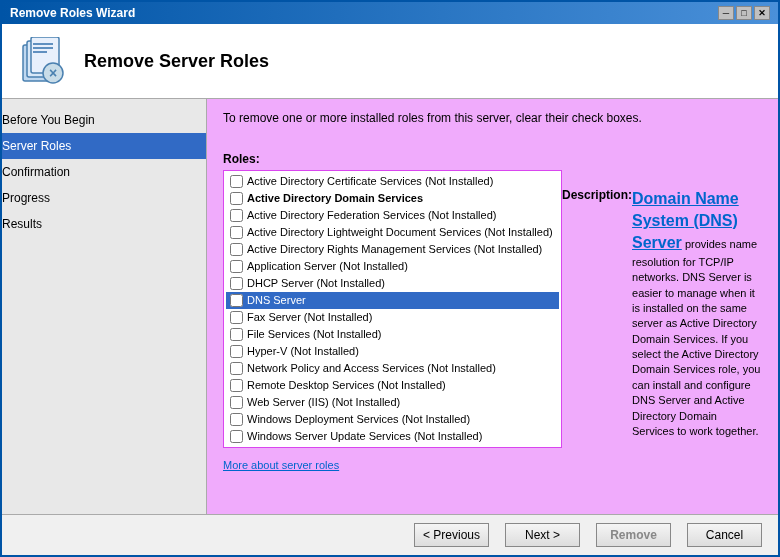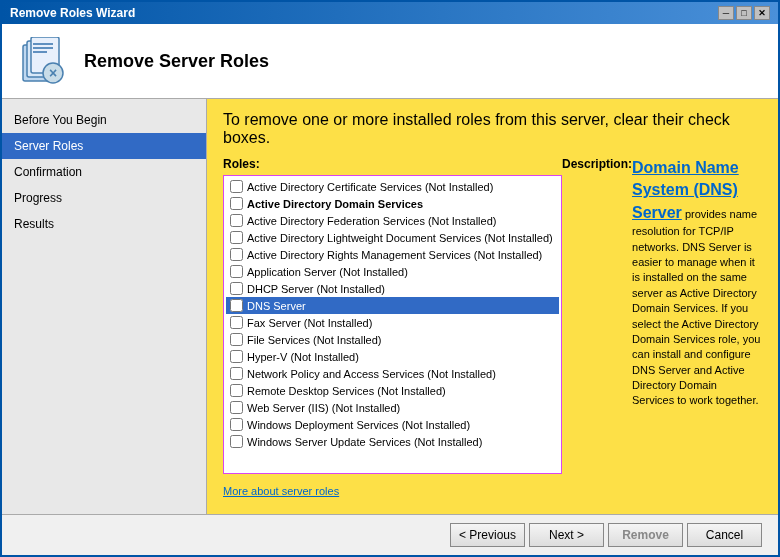--- a/index.html
+++ b/index.html
@@ -8,21 +8,21 @@
       font-size: 12px;
       background: #d4d0c8;
       width: 780px;
       height: 557px;
       overflow: hidden;
     }
     .window {
       width: 780px;
       height: 557px;
       border: 2px solid #0054a6;
-      background: #fde047;
+      background: #f0abfc;
       display: flex;
       flex-direction: column;
     }
     .title-bar {
       background: linear-gradient(to right, #0054a6, #4a90d9);
       color: white;
       padding: 4px 8px;
       font-size: 12px;
       font-weight: bold;
       display: flex;
@@ -74,45 +74,45 @@
       overflow: hidden;
     }
     .sidebar {
       width: 205px;
       background: #e8e8e8;
       border-right: 1px solid #aaa;
       padding: 8px 0;
       flex-shrink: 0;
     }
     .sidebar-item {
-      padding: 6px 12px;
+      padding: 6px 0;
       font-size: 12px;
       cursor: pointer;
       color: #000;
     }
     .sidebar-item.active {
       background: #316ac5;
       color: white;
     }
     .main-content {
       flex: 1;
       padding: 12px 16px;
       overflow: hidden;
       display: flex;
       flex-direction: column;
     }
     .instruction-text {
-      font-size: 16px;
-      margin-bottom: 10px;
+      font-size: 12px;
       color: #000;
     }
     .two-column {
       display: flex;
       flex: 1;
       overflow: hidden;
+      align-items: center;
     }
     .roles-section {
       display: flex;
       flex-direction: column;
       flex: 1;
     }
     .roles-label {
       font-size: 12px;
       font-weight: bold;
       margin-bottom: 4px;
@@ -176,21 +176,21 @@
       text-decoration: underline;
       cursor: pointer;
       font-size: 11px;
     }
     .footer {
       border-top: 1px solid #aaa;
       padding: 8px 16px;
       background: #f0f0f0;
       display: flex;
       justify-content: flex-end;
-      gap: 4px;
+      gap: 16px;
       flex-shrink: 0;
     }
     .footer-btn {
       min-width: 75px;
       height: 24px;
       border: 1px solid #888;
       background: linear-gradient(to bottom, #f5f5f5, #ddd);
       font-size: 12px;
       cursor: pointer;
       padding: 0 8px;

